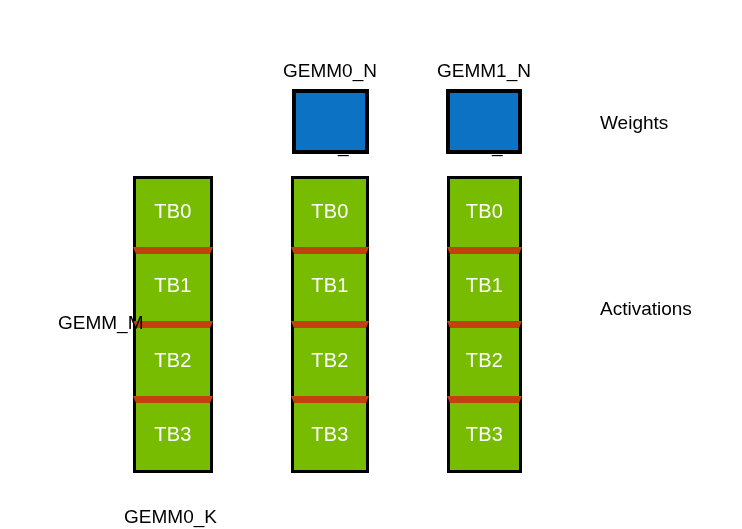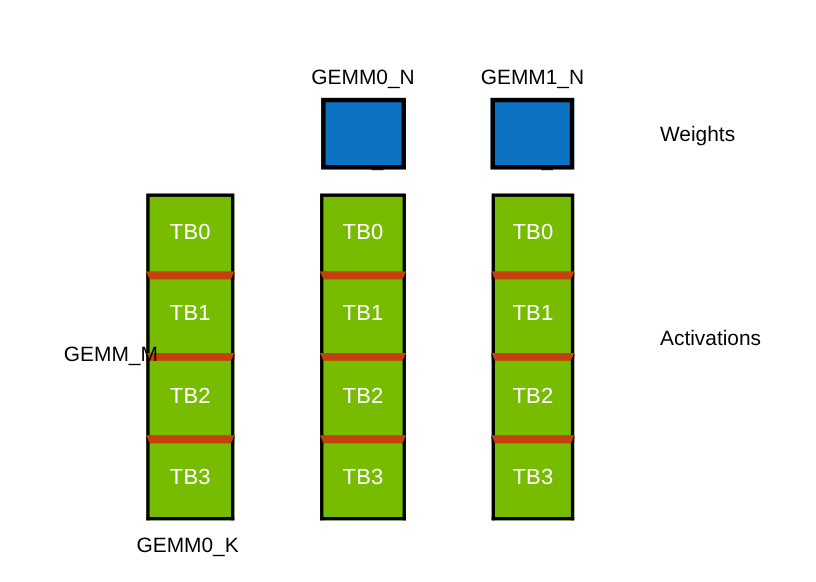--- a/index.html
+++ b/index.html
@@ -131,15 +131,15 @@
     <div class="act-cell">
       <span class="act-cell-text">TB3</span>
     </div>
   </div>
 
   <div class="label" style="left:22px; top:310px;margin-left:36px;">GEMM_M</div>
 
   <div class="label" style="left:600px; top:296px;">Activations</div>
   <div class="label" style="left:600px; top:110px;">Weights</div>
 
-  <div class="label center" style="left:98px; top:484px; width:145px;">GEMM0_K</div>
+  <div class="label center" style="left:98px; top:504px; width:145px;">GEMM0_K</div>
 
 </div>
 
 </body></html>

